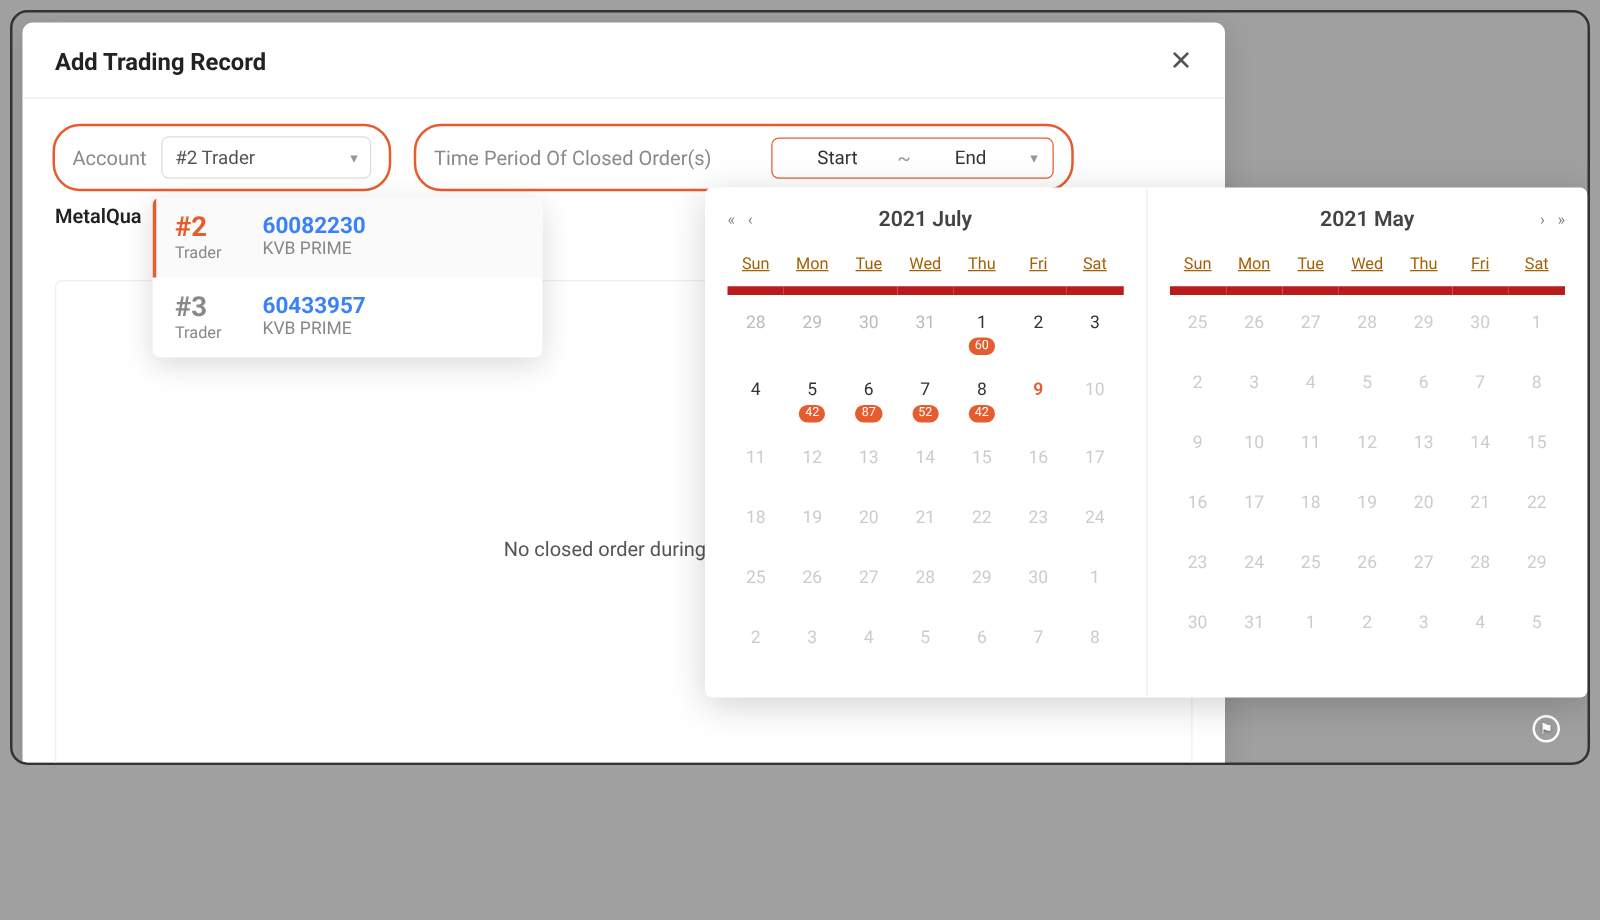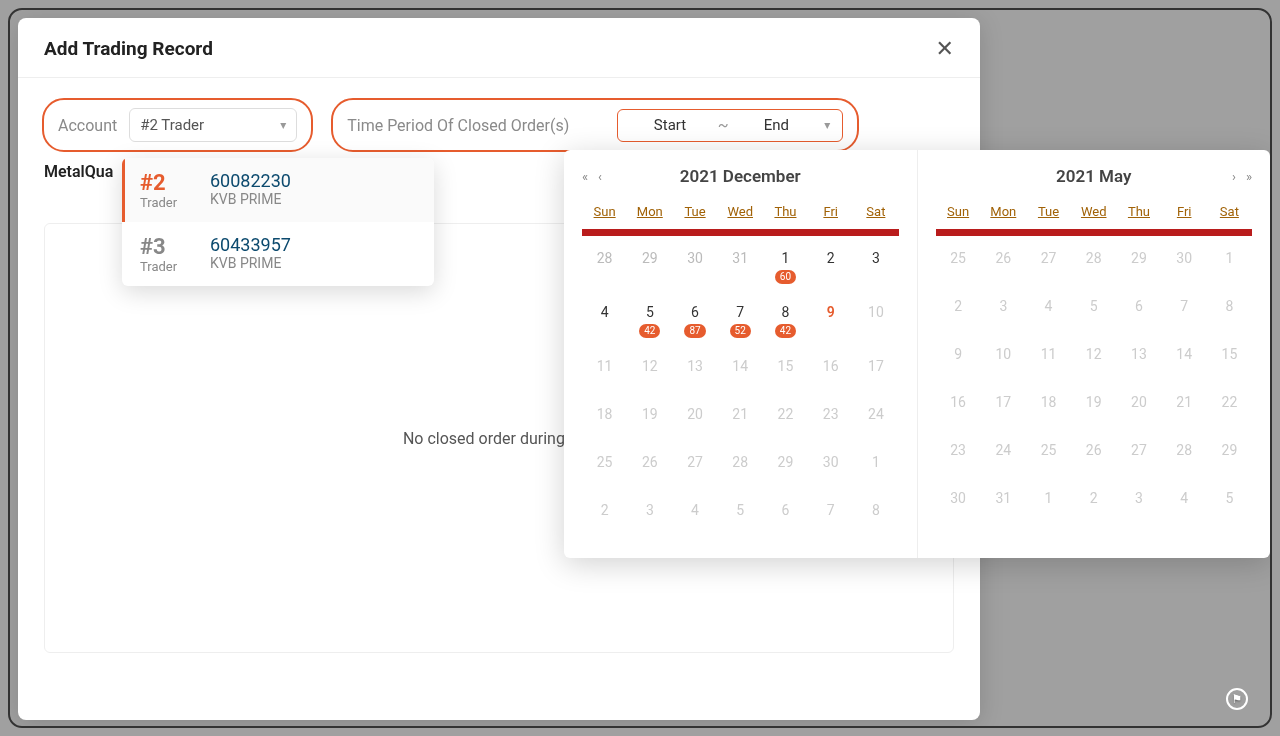--- a/index.html
+++ b/index.html
@@ -9,21 +9,21 @@
   width: 1280px;
   height: 736px;
   overflow: hidden;
   position: relative;
 }
 .window {
   position: absolute;
   left: 8px;
   top: 8px;
   width: 1264px;
-  height: 720px;
+  height: 604px;
   background: #a0a0a0;
   border-radius: 14px;
   border: 2px solid #333;
   overflow: hidden;
 }
 .modal {
   position: absolute;
   left: 8px;
   top: 8px;
   width: 962px;
@@ -95,21 +95,21 @@
   box-shadow: 0 6px 24px rgba(0,0,0,.15);
   z-index: 10;
   overflow: hidden;
 }
 .dd-item { display: flex; gap: 16px; padding: 12px 18px; cursor: pointer; }
 .dd-item.active { background: #fafafa; border-left: 3px solid #E65C2E; padding-left: 15px; }
 .dd-rank { width: 54px; }
 .dd-rank .num { font-size: 22px; font-weight: 700; color: #E65C2E; }
 .dd-item:not(.active) .dd-rank .num { color: #888; }
 .dd-rank .sub { font-size: 13px; color: #888; }
-.dd-acc .acct { font-size: 18px; font-weight: 400; color: #0c4a6e; }
+.dd-acc .acct { font-size: 18px; font-weight: 700; color: #3b82f6; }
 .dd-acc .brk { font-size: 14px; color: #888; }
 
 .content-box {
   margin: 42px 26px 0 26px;
   height: 430px;
   border: 1px solid #eee;
   border-radius: 6px;
   display: flex;
   align-items: center;
   justify-content: center;
@@ -245,21 +245,21 @@
       </div>
   </div>
 
   <div class="calendar-pop">
     <div class="cal">
       <div class="cal-head">
         <div class="cal-nav">
           <span>«</span>
           <span>‹</span>
         </div>
-        <div class="cal-title">2021 December</div>
+        <div class="cal-title">2021 July</div>
         <div class="cal-nav spacer">
             <span>›</span>
             <span>»</span>
           </div>
       </div>
       <div class="cal-grid" id="cal-left-grid">
           <div class="cal-wd">Sun</div>
           <div class="cal-wd">Mon</div>
           <div class="cal-wd">Tue</div>
           <div class="cal-wd">Wed</div>

